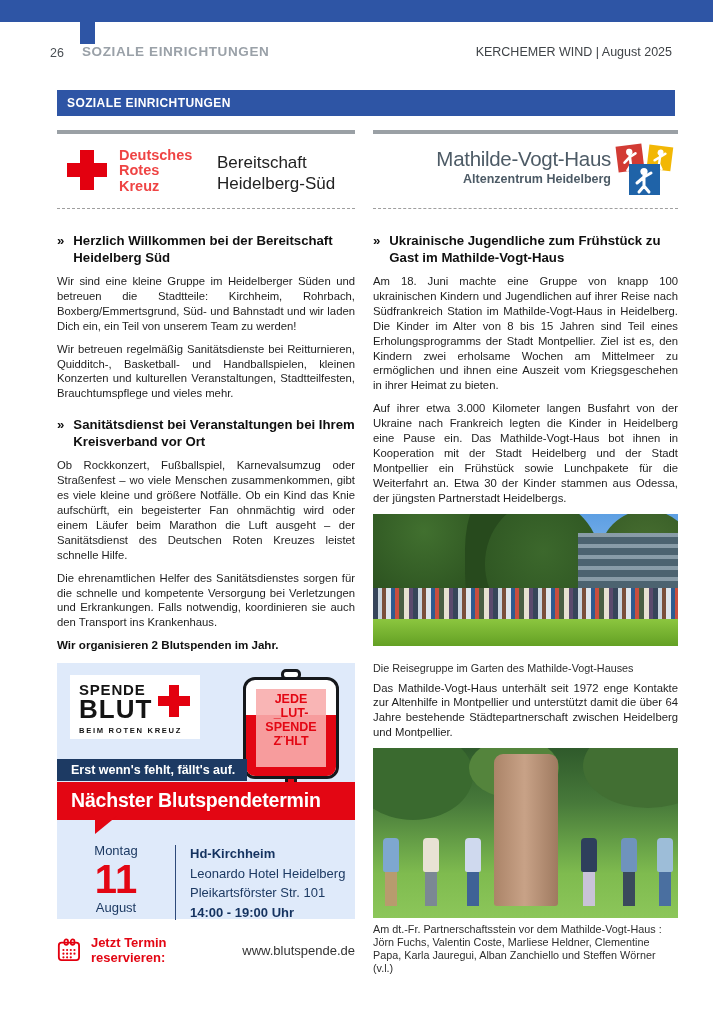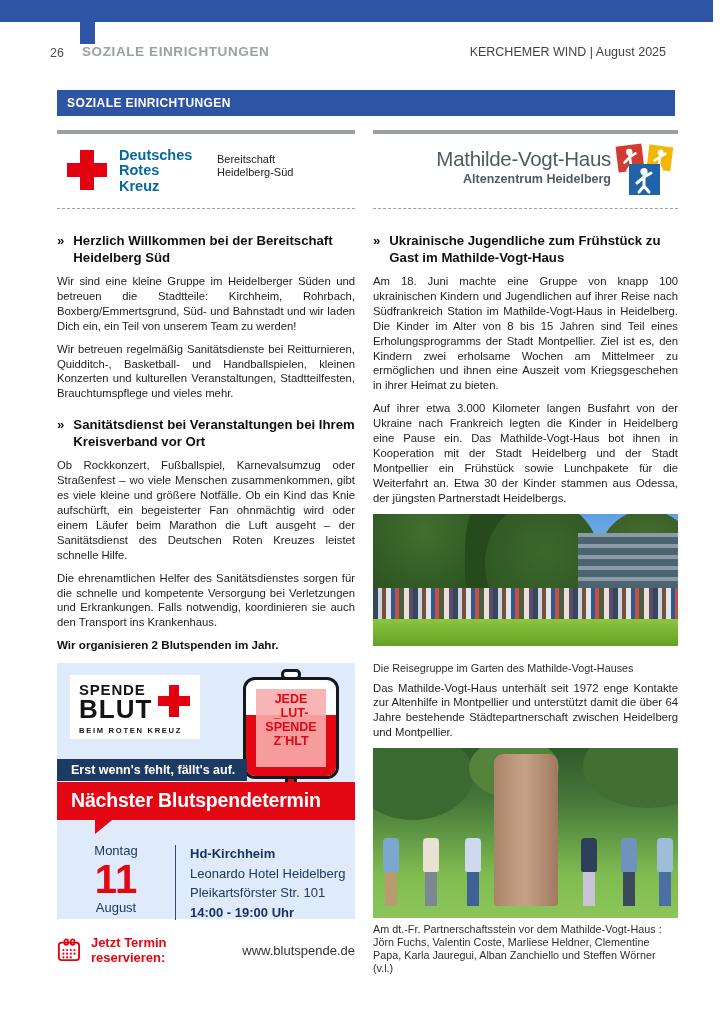--- a/index.html
+++ b/index.html
@@ -2,42 +2,42 @@
 <html><head>
 <meta charset="utf-8">
 <style>
   * { margin:0; padding:0; box-sizing:border-box; }
   body { background:#e8e8e8; font-family:"Liberation Sans", sans-serif; }
   .page { position:relative; width:728px; height:1024px; background:#ffffff; overflow:hidden; margin:0 auto; }
 
   
   .topbar { position:absolute; left:0; top:0; width:713px; height:22px; background:#2e55a5; }
   .toptab { position:absolute; left:80px; top:22px; width:15px; height:22px; background:#2e55a5; }
-  .hdr-row { position:absolute; left:50px; right:62px; top:44px; height:20px;text-decoration:underline; }
+  .hdr-row { position:absolute; left:50px; right:56px; top:44px; height:20px;text-decoration:underline; }
   .hdr-num { position:absolute; left:0; top:2px; font-size:12.5px; color:#4a4f54; }
   .hdr-section { position:absolute; left:32px; top:0; font-size:13.5px; font-weight:bold; letter-spacing:0.6px; color:#9aa1a8; }
   .hdr-issue { position:absolute; right:0; top:1px; font-size:12.5px; color:#3f4347; }
   .banner { position:absolute; left:57px; top:90px; width:618px; height:26px; background:#2e55a5; color:#fff;
             font-size:12px; font-weight:bold; letter-spacing:0.4px; line-height:26px; padding-left:10px; }
 
   
   .col { position:absolute; top:130px; }
   .col-left { left:57px; width:298px; }
   .col-right { left:373px; width:305px; }
   .top-rule { height:4px; background:#9aa0a5; }
   .logo-row { position:relative; height:74px; }
   .dashed { border-top:1px dashed #9f9f9f; }
 
   
   .drk-cross { position:absolute; left:10px; top:16px; width:40px; height:40px; }
   .drk-cross i { position:absolute; background:#e3000f; }
   .drk-cross .h { left:0; top:13px; width:40px; height:14px; }
   .drk-cross .v { left:13px; top:0; width:14px; height:40px; }
-  .drk-org { position:absolute; left:62px; top:14px; font-size:14.5px; font-weight:800; line-height:1.06; color:#0369a1; }
-  .drk-unit { position:absolute; left:160px; top:19px; font-size:11px; line-height:1.22; color:#222; }
+  .drk-org { position:absolute; left:62px; top:14px; font-size:14.5px; font-weight:800; line-height:1.06; color:#ef4444; }
+  .drk-unit { position:absolute; left:160px; top:19px; font-size:17px; line-height:1.22; color:#222; }
 
   
   .mvh-text { position:absolute; left:0; top:13px; width:238px; text-align:right; color:#4d5b66; }
   .mvh-title { font-size:20.5px; font-weight:400; letter-spacing:-0.3px; }
   .mvh-sub { font-size:12.5px; font-weight:bold; margin-top:1px; }
   .mvh-mark { position:absolute; right:4px; top:8px; }
 
   
   .art-head { display:flex; gap:9px; font-size:13.2px; font-weight:bold; color:#101010; line-height:1.25; margin:24px 0 0; }
   .art-head .mk { flex:0 0 auto; }

